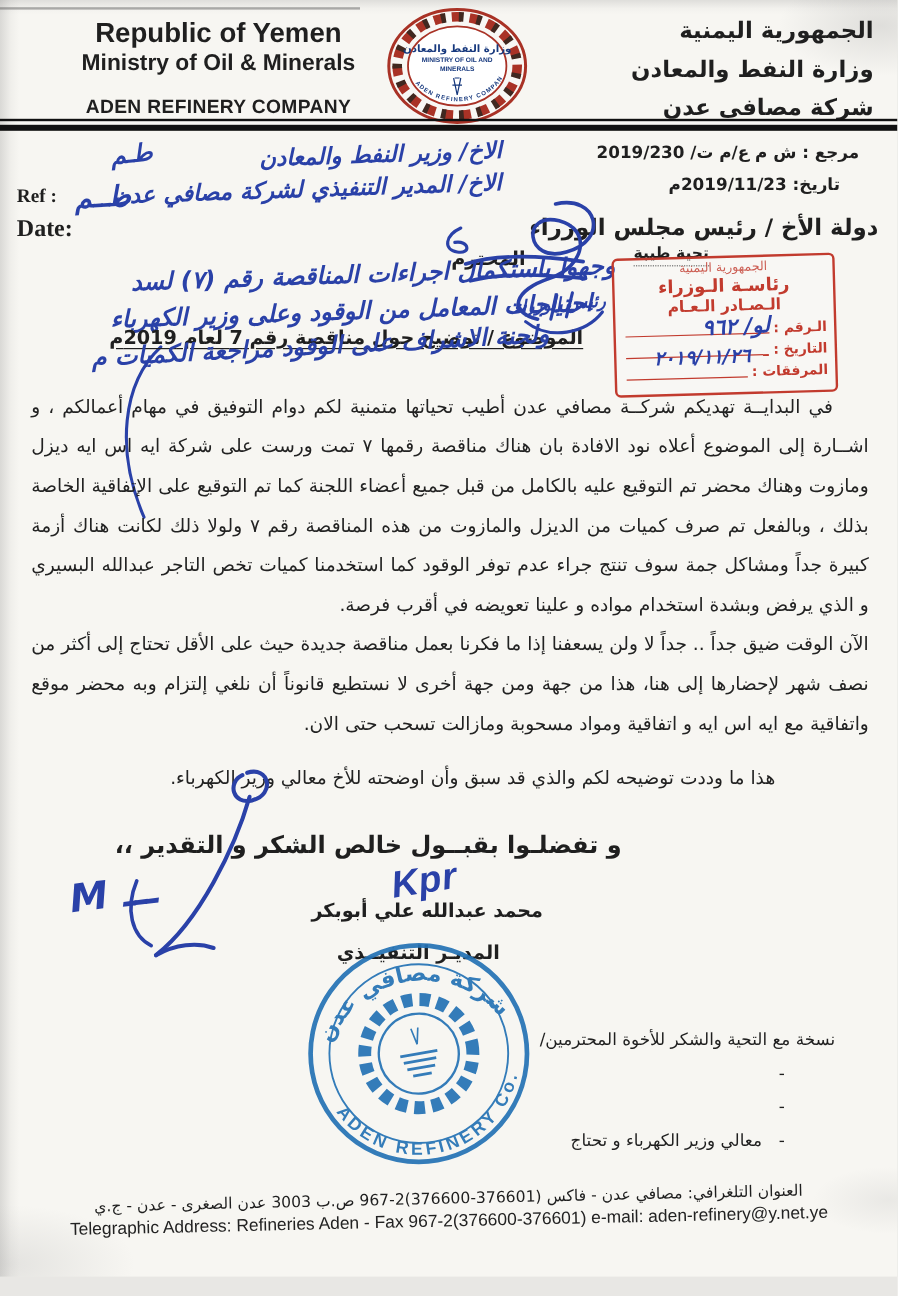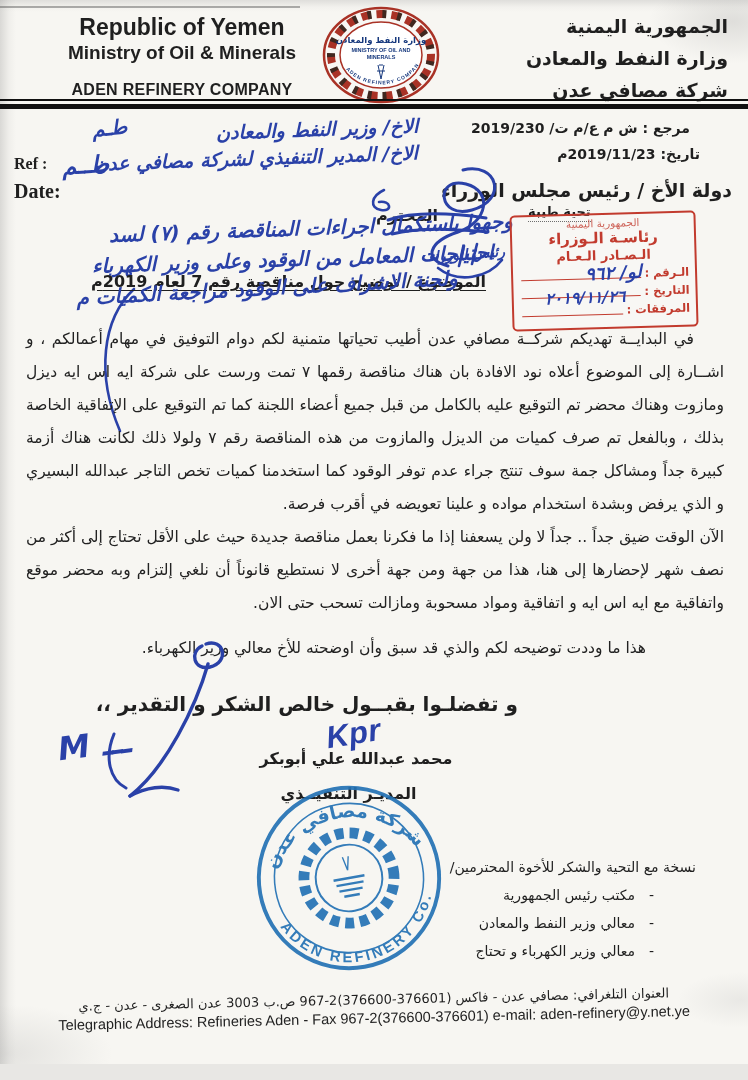--- a/index.html
+++ b/index.html
@@ -29,21 +29,21 @@
   .hdr-en .l1{font-size:23px;}
   .hdr-en .l2{font-size:19px;}
   .hdr-en .l3{font-size:16px;margin-top:16px;letter-spacing:.3px;}
   .hdr-ar{right:20px;top:10px;width:215px;text-align:right;font-size:19px;line-height:32px;}
   .rule-thin{left:0;top:99px;width:748px;height:2px;background:#111;}
   .rule-thick{left:0;top:104px;width:748px;height:5px;background:#111;}
 
   
   .ref-l{left:14px;top:112px;font-size:16px;}
   .date-l{left:14px;top:137px;font-size:20px;}
-  .ref-ar{right:58px;top:120px;font-size:14px;margin-left:48px;}
+  .ref-ar{right:32px;top:120px;font-size:14px;margin-left:48px;}
   .date-ar{right:48px;top:146px;font-size:14px;margin-left:47px;}
 
   
   .addr{right:16px;top:179px;font-size:19px;}
   .muhtaram{left:376px;top:206px;font-size:16px;}
   .tahiya{left:528px;top:204px;font-size:13px;border-bottom:1px dotted #555;padding-bottom:2px;}
 
   
   .rstamp{
     left:511px;top:213px;width:186px;height:116px;
@@ -212,25 +212,23 @@
     <circle cx="100" cy="100" r="46" fill="none" stroke="#2472b5" stroke-width="11" stroke-dasharray="9 6"></circle>
     <circle cx="100" cy="100" r="34" fill="#f7f6f2" stroke="#2472b5" stroke-width="2"></circle>
     <path d="M97 78 L100 92 M103 78 L100 92" stroke="#2472b5" stroke-width="1.4" fill="none"></path>
     <path d="M84 100 H116 M86 106 H114 M88 112 H112 M92 118 H108" stroke="#2472b5" stroke-width="2.4"></path>
   </svg>
 
   <div class="abs cc">
     <div>نسخة مع التحية والشكر للأخوة المحترمين/</div>
     <div class="item">
       <span>-</span>
-      <span>مكتب رئيس الجمهورية</span>
     </div>
     <div class="item">
       <span>-</span>
-      <span>معالي وزير النفط والمعادن</span>
     </div>
     <div class="item">
       <span>-</span>
       <span>معالي وزير الكهرباء و تحتاج</span>
     </div>
   </div>
 
   <div class="abs footer">
     <div class="f-ar rtl">العنوان التلغرافي: مصافي عدن - فاكس ‎967-2(376600-376601)‎ ص.ب 3003 عدن الصغرى - عدن - ج.ي</div>
     <div class="f-en en">Telegraphic Address: Refineries Aden - Fax 967-2(376600-376601) e-mail: aden-refinery@y.net.ye</div>

